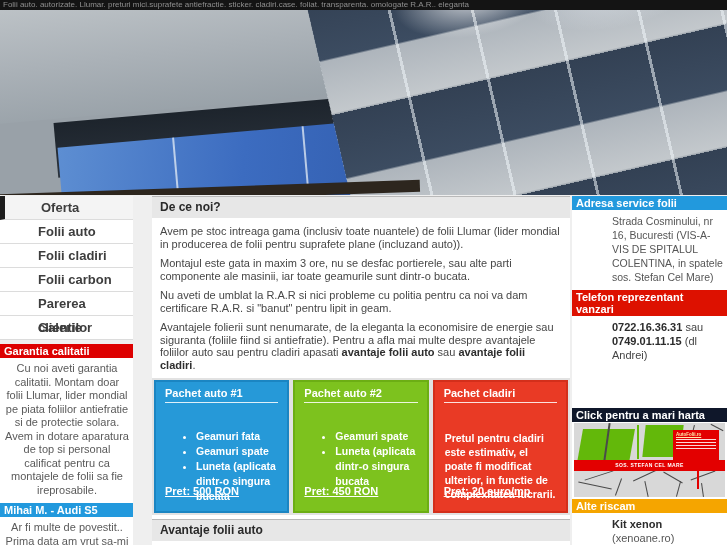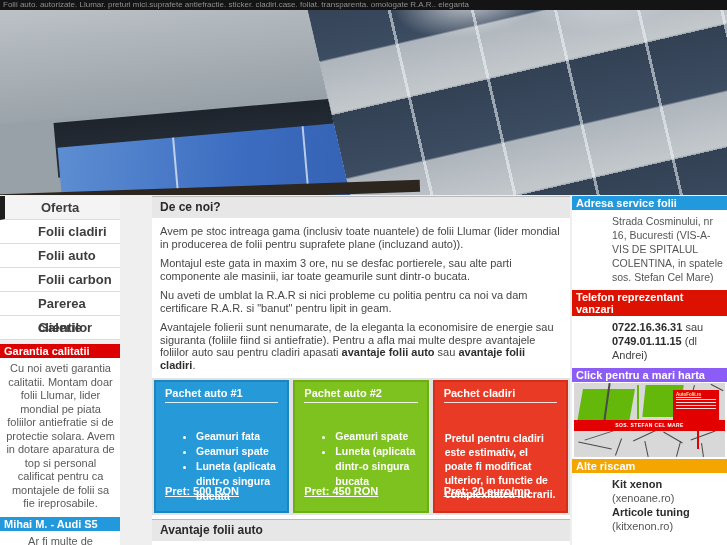--- a/index.html
+++ b/index.html
@@ -25,21 +25,21 @@
         #33415426 0px, #334154 0px, #3c4c61 64px, #aeb5bc 66px, #c3c8cc 118px, #9aa2aa 120px); }
   .hero .facadeR:before { content:""; position:absolute; inset:0;
       background:repeating-linear-gradient(90deg, rgba(255,255,255,.0) 0 78px, rgba(240,246,250,.55) 78px 81px); }
   .hero .facadeR:after { content:""; position:absolute; inset:0;
       background:radial-gradient(ellipse 120px 60px at 30% 8%, rgba(255,255,255,.85), rgba(255,255,255,0) 70%),
                  radial-gradient(ellipse 140px 70px at 55% 12%, rgba(235,240,245,.7), rgba(255,255,255,0) 70%),
                  radial-gradient(ellipse 120px 60px at 38% 78%, rgba(200,210,220,.5), rgba(255,255,255,0) 70%); }
   .hero .soil { position:absolute; left:0; bottom:-4px; width:420px; height:12px; background:#2d261e; transform:rotate(-2deg); }
 
   
-  .col-left  { position:absolute; left:0;   top:196px; width:120px; bottom:0; overflow:hidden; }
+  .col-left  { position:absolute; left:0;   top:196px; width:133px; bottom:0; overflow:hidden; }
   .col-main  { position:absolute; left:152px; top:196px; width:418px; bottom:0; overflow:hidden; background:#ffffff; }
   .col-right { position:absolute; left:572px; top:196px; width:155px; bottom:0; overflow:hidden; }
 
   
   .menu { background:#ffffff; }
   .menu .mi { height:24px; line-height:24px; padding-left:38px; font-size:13px; font-weight:bold; color:#3d3d3d;
               border-bottom:1px solid #dcdcdc; background:#ffffff; cursor:pointer; }
   .menu .mi.active { background:#f4f4f4; border-left:5px solid #1d1d1d; padding-left:36px; }
   .shdr { margin-top:4px; padding:1px 4px; font-size:11px; font-weight:bold; color:#ffffff; }
   .shdr.red { background:#dd0000; }
@@ -63,21 +63,21 @@
   .pack.p-green { background:#7dc21e; border-color:#6cae14; }
   .pack.p-red   { background:#e93a25; border-color:#d32f1b; }
 
   .advbar { margin-top:4px; }
 
   
   .col-right .inner { background:#ffffff; padding-bottom:11px; }
   .rhdr { padding:1px 4px; font-size:11px; font-weight:bold; color:#ffffff; }
   .rhdr.blue { background:#2299dd; }
   .rhdr.red { background:#dd1100; }
-  .rhdr.green { background:#8b5cf6; cursor:pointer; }
+  .rhdr.green { background:#0f172a; cursor:pointer;margin-top:40px; }
   .rhdr.orange { background:#f5a500; }
   .rtext { font-size:10.5px; color:#555555; line-height:14px; padding:4px 4px 6px; background:#ffffff;margin-left:36px; }
   .rtext b { color:#2c2c2c; }
 
   
   .map { position:relative; height:74px; margin:1px 2px 2px; background:#d8d8d8; overflow:hidden; cursor:pointer; }
   .map i { position:absolute; background:#4a4a4a; }
   .map .park { position:absolute; background:#63b80a; }
   .park.a { left:6px; top:6px; width:52px; height:34px; transform:skewX(-10deg); }
   .park.b { left:70px; top:2px; width:38px; height:32px; transform:skewX(-6deg); }
@@ -105,22 +105,22 @@
         <i style="left:245px"></i>
         <i style="left:330px"></i>
     </div>
     <div class="facadeR"></div>
     <div class="soil"></div>
   </div>
 
   <div class="col-left">
     <nav class="menu">
       <div class="mi active">Oferta</div>
+      <div class="mi">Folii auto</div>
       <div class="mi">Folii cladiri</div>
-      <div class="mi">Folii auto</div>
       <div class="mi">Folii carbon</div>
       <div class="mi">Parerea clientilor</div>
       <div class="mi">Galerie</div>
     </nav>
     <div class="shdr red">Garantia calitatii</div>
     <p class="sidetext">Cu noi aveti garantia calitatii. Montam doar folii Llumar, lider mondial pe piata foliilor antiefratie si de protectie solara. Avem in dotare aparatura de top si personal calificat pentru ca montajele de folii sa fie ireprosabile.</p>
     <div class="shdr blue" style="margin-top:0">Mihai M. - Audi S5</div>
     <p class="sidetext">Ar fi multe de povestit.. Prima data am vrut sa-mi ionizez geamurile, dar la aia trebuia sa-mi dea totul jos si in plus in 2-3 ani riscam sa se piarda din culoare vizibil, si in plus</p>
   </div>
 

